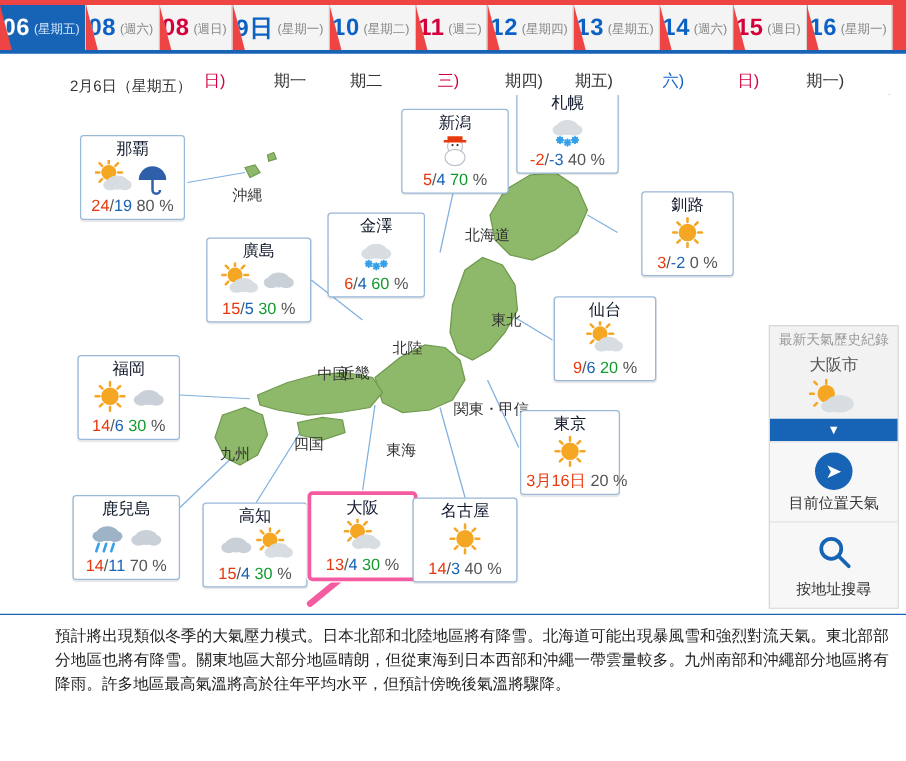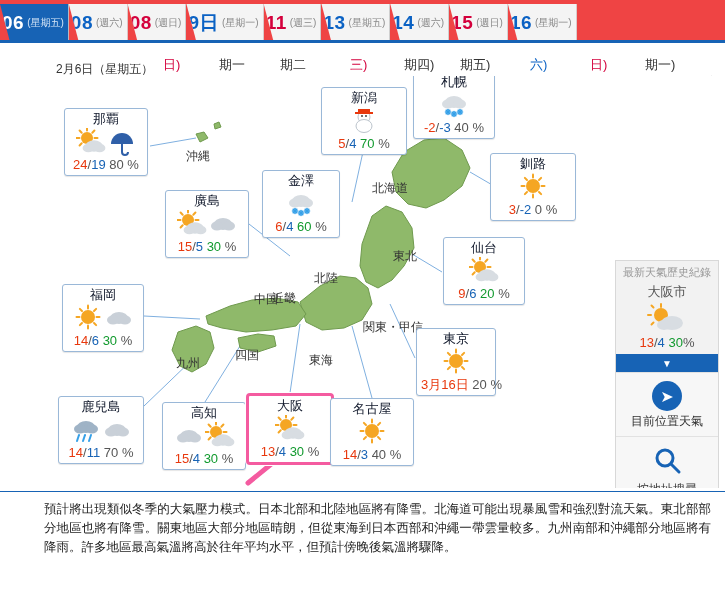--- a/index.html
+++ b/index.html
@@ -157,23 +157,31 @@
         <span class="dwk">(週六)</span>
       </div>
       <div class="dtab sun">
         <span class="dnum">08</span>
         <span class="dwk">(週日)</span>
       </div>
       <div class="dtab dark">
         <span class="dnum">9日</span>
         <span class="dwk">(星期一)</span>
       </div>
+      <div class="dtab dark">
+        <span class="dnum">10</span>
+        <span class="dwk">(星期二)</span>
+      </div>
       <div class="dtab sun">
         <span class="dnum">11</span>
         <span class="dwk">(週三)</span>
+      </div>
+      <div class="dtab dark">
+        <span class="dnum">12</span>
+        <span class="dwk">(星期四)</span>
       </div>
       <div class="dtab dark">
         <span class="dnum">13</span>
         <span class="dwk">(星期五)</span>
       </div>
       <div class="dtab sat">
         <span class="dnum">14</span>
         <span class="dwk">(週六)</span>
       </div>
       <div class="dtab sun">
@@ -326,21 +334,21 @@
                 <line x1="13.2" y1="24.8" x2="16.8" y2="21.2"></line>
                 <line x1="18.5" y1="21" x2="23.5" y2="21"></line>
                 <line x1="21" y1="18.5" x2="21" y2="23.5"></line>
                 <line x1="19.2" y1="19.2" x2="22.8" y2="22.8"></line>
                 <line x1="19.2" y1="22.8" x2="22.8" y2="19.2"></line>
               </g>
             </svg>
           </div>
           <div class="cvals"><span class="t-hi">-2</span><span class="t-sep">/</span><span class="t-lo">-3</span> <span class="t-sep">40</span> <span class="t-sep">%</span></div>
         </div>
-        <div class="card" style="left: 490px; top: 77px; width: 86px;">
+        <div class="card" style="left: 513px; top: 77px; width: 74px;">
           <div class="cname">釧路</div>
           <div class="cicons">
             <svg width="30" height="28" viewBox="0 0 30 28">
               <g>
                 <circle cx="15" cy="13" r="7" fill="#f5a623"></circle>
                 <g stroke="#f5a623" stroke-width="2" stroke-linecap="round">
                   <line x1="23.5" y1="13" x2="26.5" y2="13"></line>
                   <line x1="21.010407640085653" y1="19.010407640085653" x2="23.1317279836453" y2="21.1317279836453"></line>
                   <line x1="15" y1="21.5" x2="15" y2="24.5"></line>
                   <line x1="8.989592359914347" y1="19.010407640085653" x2="6.8682720163547035" y2="21.1317279836453"></line>
@@ -605,24 +613,20 @@
           <g stroke="#f5a623" stroke-width="2" stroke-linecap="round">
             <line x1="14" y1="1" x2="14" y2="4"></line>
               <line x1="4" y1="12" x2="1" y2="12"></line>
             <line x1="6.5" y1="4.5" x2="4.5" y2="2.5"></line>
               <line x1="6.5" y1="19.5" x2="4.5" y2="21.5"></line>
           </g>
           <ellipse cx="25" cy="20" rx="11" ry="7" fill="#d8dde2"></ellipse>
           <ellipse cx="17" cy="22" rx="7" ry="5" fill="#d8dde2"></ellipse>
         </svg>
       </div>
-      <div class="sp-vals">
-        <span class="t-hi">13</span><span class="t-sep">/</span><span class="t-lo">4</span>
-        <span class="pop">30</span><span class="t-sep">%</span>
-      </div>
       <div class="sp-bluebar">
         <span>▼</span>
       </div>
       <div class="sp-btn">
         <span class="circ">➤</span>
         <div class="lbl">目前位置天氣</div>
       </div>
       <div class="sp-btn">
         <span style="display:inline-block;">
           <svg width="30" height="30" viewBox="0 0 30 30">

